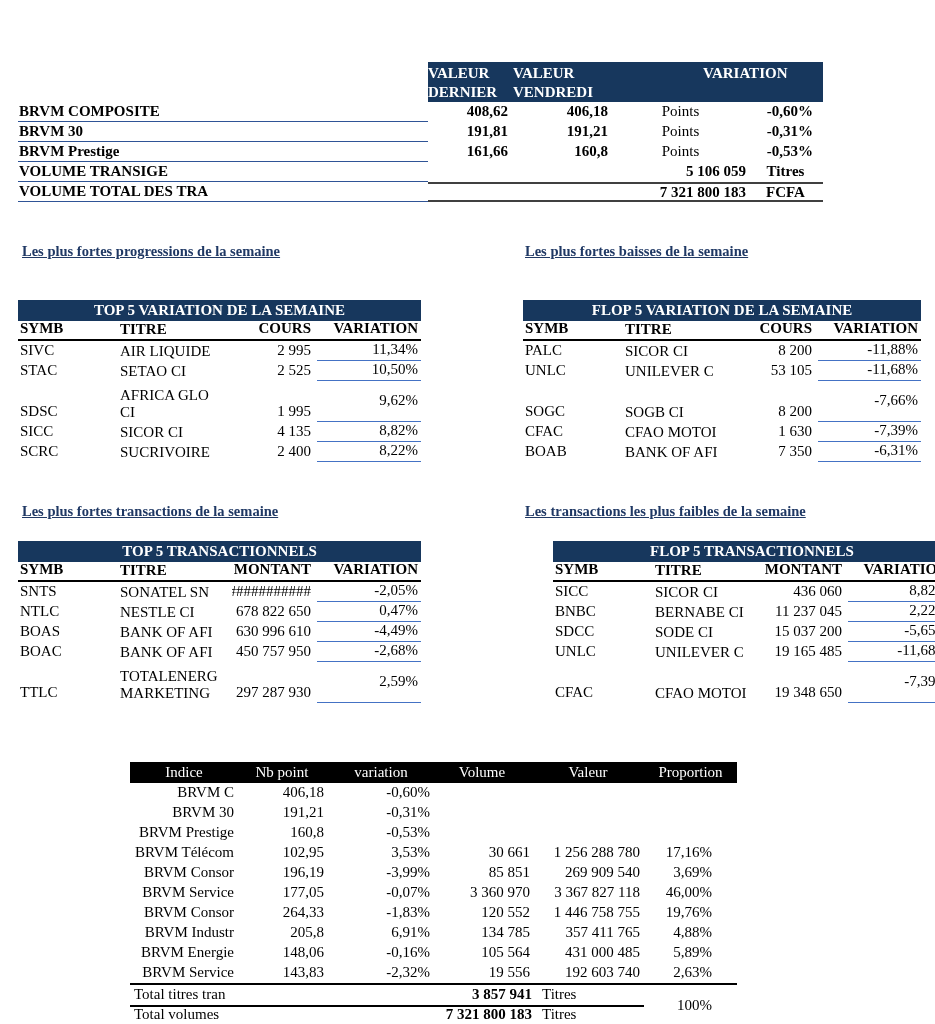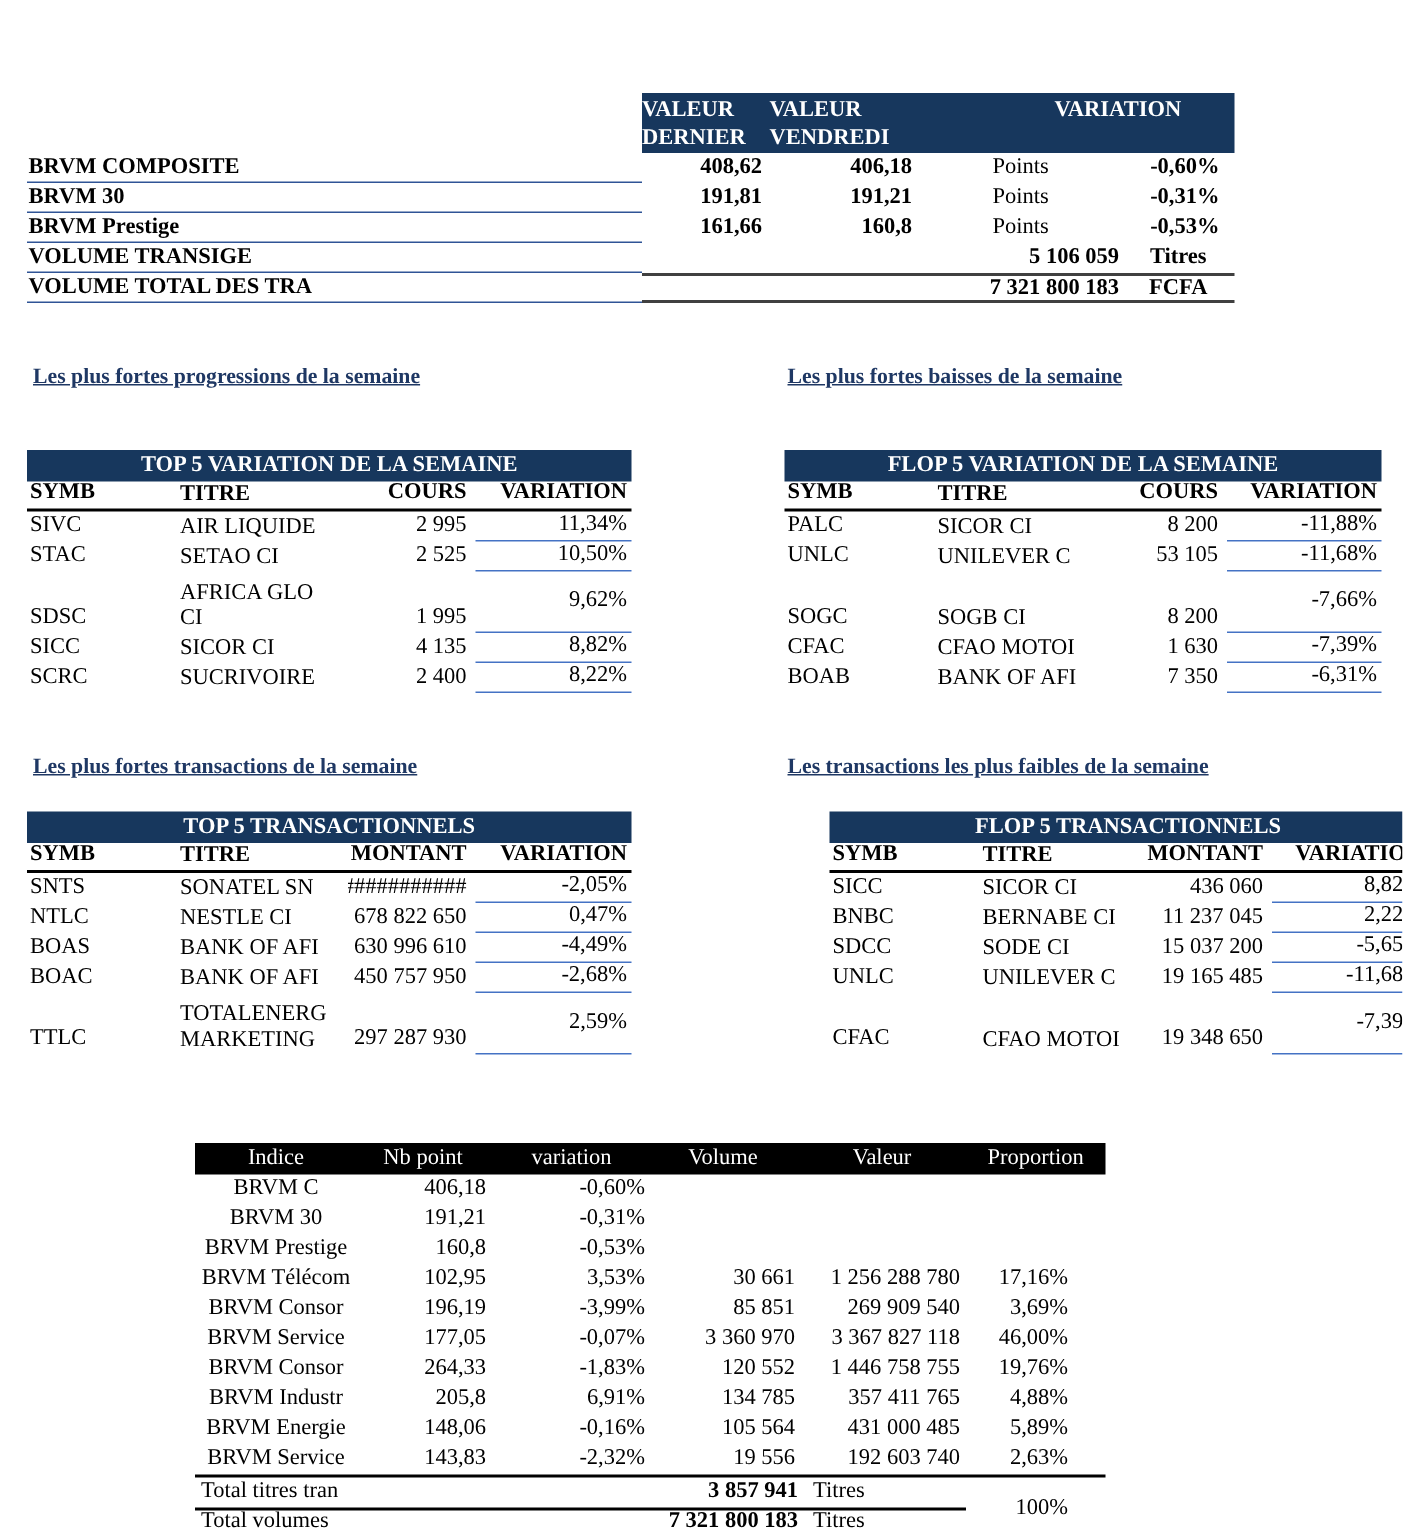--- a/index.html
+++ b/index.html
@@ -49,21 +49,21 @@
   .c-num { width:85px; justify-content:flex-end; padding-right:6px; }
   .c-var { width:104px; justify-content:flex-end; padding-right:3px; border-bottom:1px solid #4472C4; }
   .vt.right .c-titre { width:110px; } .vt.right .c-num { width:83px; } .vt.right .c-var { width:103px; }
   .vt-row.tall .c-var { align-items:center; }
   .vt-head .cell { border-bottom:none; align-items:flex-end; }
 
   
   .sector { left:130px; top:762px; width:607px; }
   .sec-head { display:flex; height:21px; background:#000; color:#fff; line-height:21px; }
   .sec-head .sh { text-align:center; }
-  .s-ind { width:104px; text-align:center; padding-left:4px; white-space:nowrap; overflow:hidden; }
+  .s-ind { width:104px; text-align:right; padding-left:4px; white-space:nowrap; overflow:hidden; }
   .s-nb { width:96px; } .s-var { width:102px; } .s-vol { width:100px; } .s-val { width:112px; } .s-prop { width:93px; }
   .sec-row { display:flex; height:20px; line-height:19px; }
   .sec-row .s-nb { text-align:right; padding-right:6px; }
   .sec-row .s-var { text-align:right; padding-right:2px; }
   .sec-row .s-vol { text-align:right; padding-right:2px; }
   .sec-row .s-val { text-align:right; padding-right:4px; }
   .sec-row .s-prop { text-align:right; padding-right:25px; }
   .sec-totals { position:relative; border-top:2px solid #000; }
   .tot-row { display:flex; height:20px; line-height:18px; }
   .tot-label { width:104px; padding-left:4px; white-space:nowrap; overflow:hidden; }

